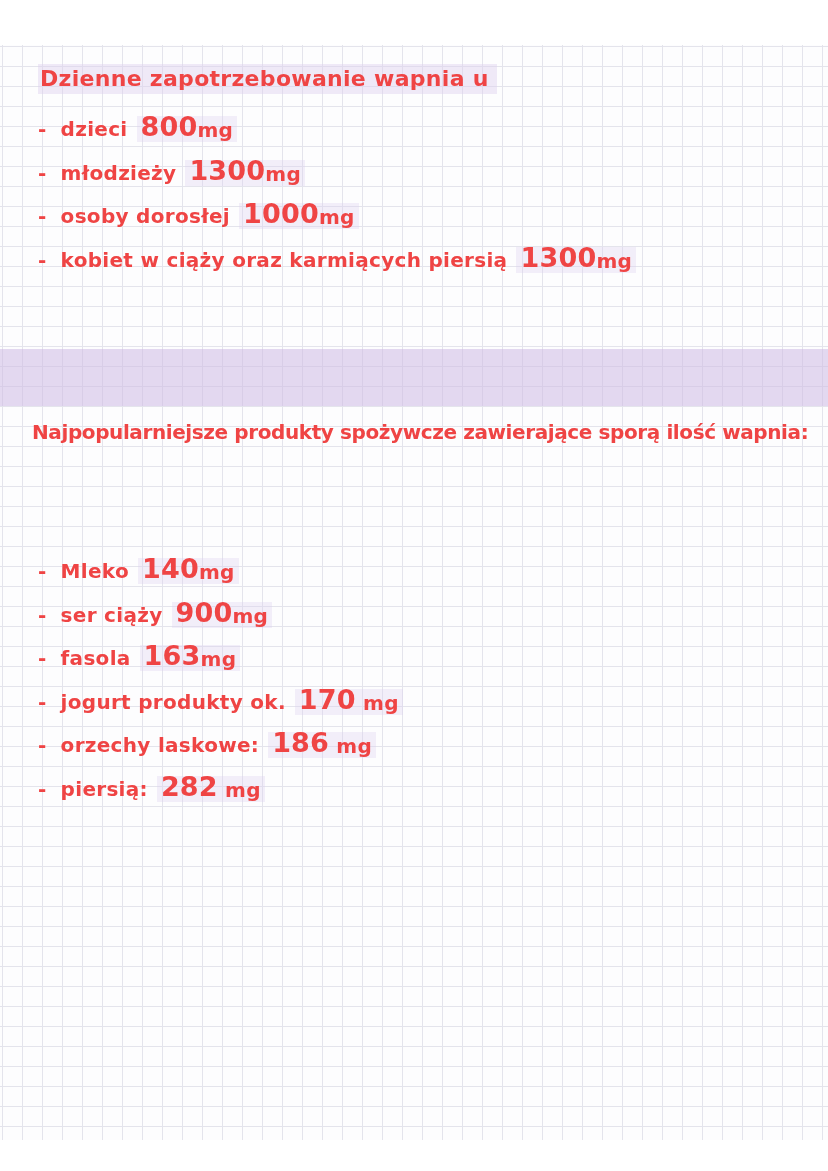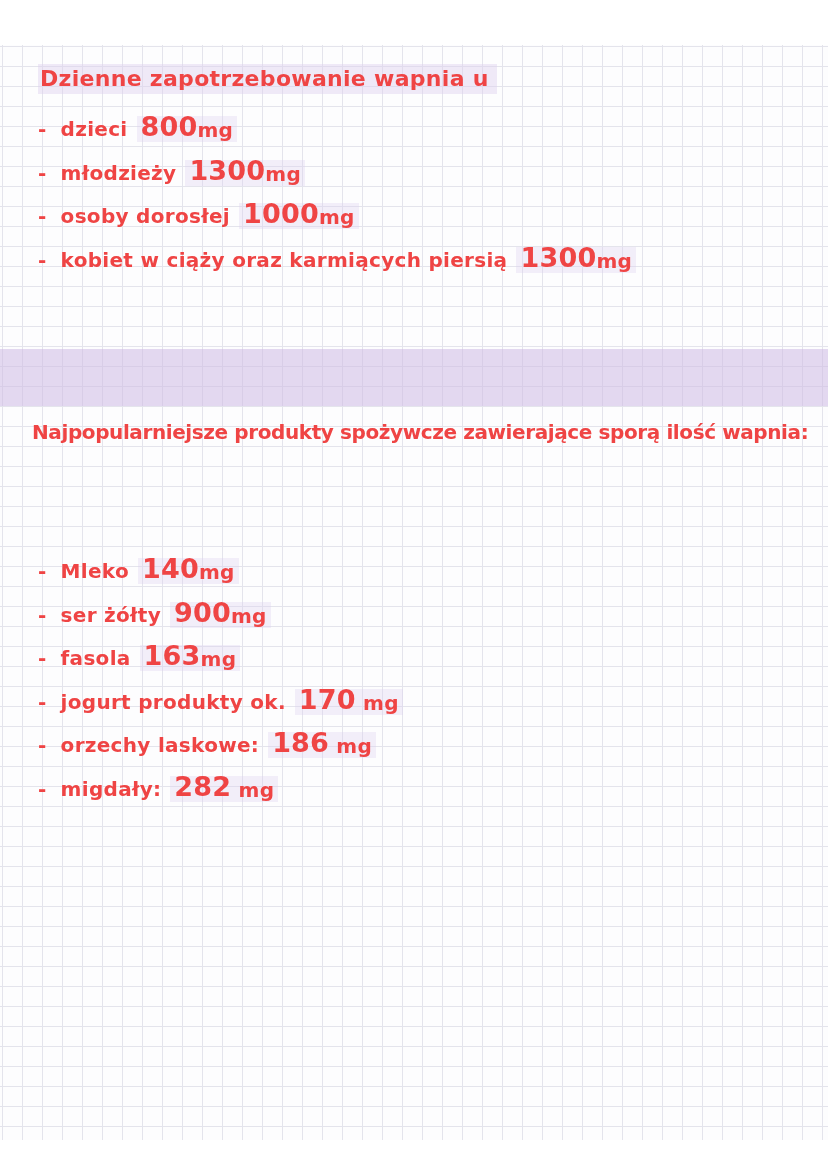--- a/index.html
+++ b/index.html
@@ -130,30 +130,30 @@
       </div>
     </div>
 
     <div class="title2">Najpopularniejsze produkty spożywcze zawierające sporą ilość wapnia:</div>
 
     <div class="list list2">
       <div class="row">
         <span class="dash">-</span><span class="label">Mleko</span><span class="num-group"><span class="num">140</span><span class="unit">mg</span></span>
       </div>
       <div class="row">
-        <span class="dash">-</span><span class="label">ser żółty</span><span class="num-group"><span class="num">900</span><span class="unit">mg</span></span>
+        <span class="dash">-</span><span class="label">ser ciąży</span><span class="num-group"><span class="num">900</span><span class="unit">mg</span></span>
       </div>
       <div class="row">
         <span class="dash">-</span><span class="label">fasola</span><span class="num-group"><span class="num">163</span><span class="unit">mg</span></span>
       </div>
       <div class="row">
         <span class="dash">-</span><span class="label">jogurt produkty ok.</span><span class="num-group"><span class="num">170</span><span class="unit"> mg</span></span>
       </div>
       <div class="row">
         <span class="dash">-</span><span class="label">orzechy laskowe:</span><span class="num-group"><span class="num">186</span><span class="unit"> mg</span></span>
       </div>
       <div class="row">
-        <span class="dash">-</span><span class="label">migdały:</span><span class="num-group"><span class="num">282</span><span class="unit"> mg</span></span>
+        <span class="dash">-</span><span class="label">piersią:</span><span class="num-group"><span class="num">282</span><span class="unit"> mg</span></span>
       </div>
     </div>
 
   </div>
 </div>
 
 </body></html>

